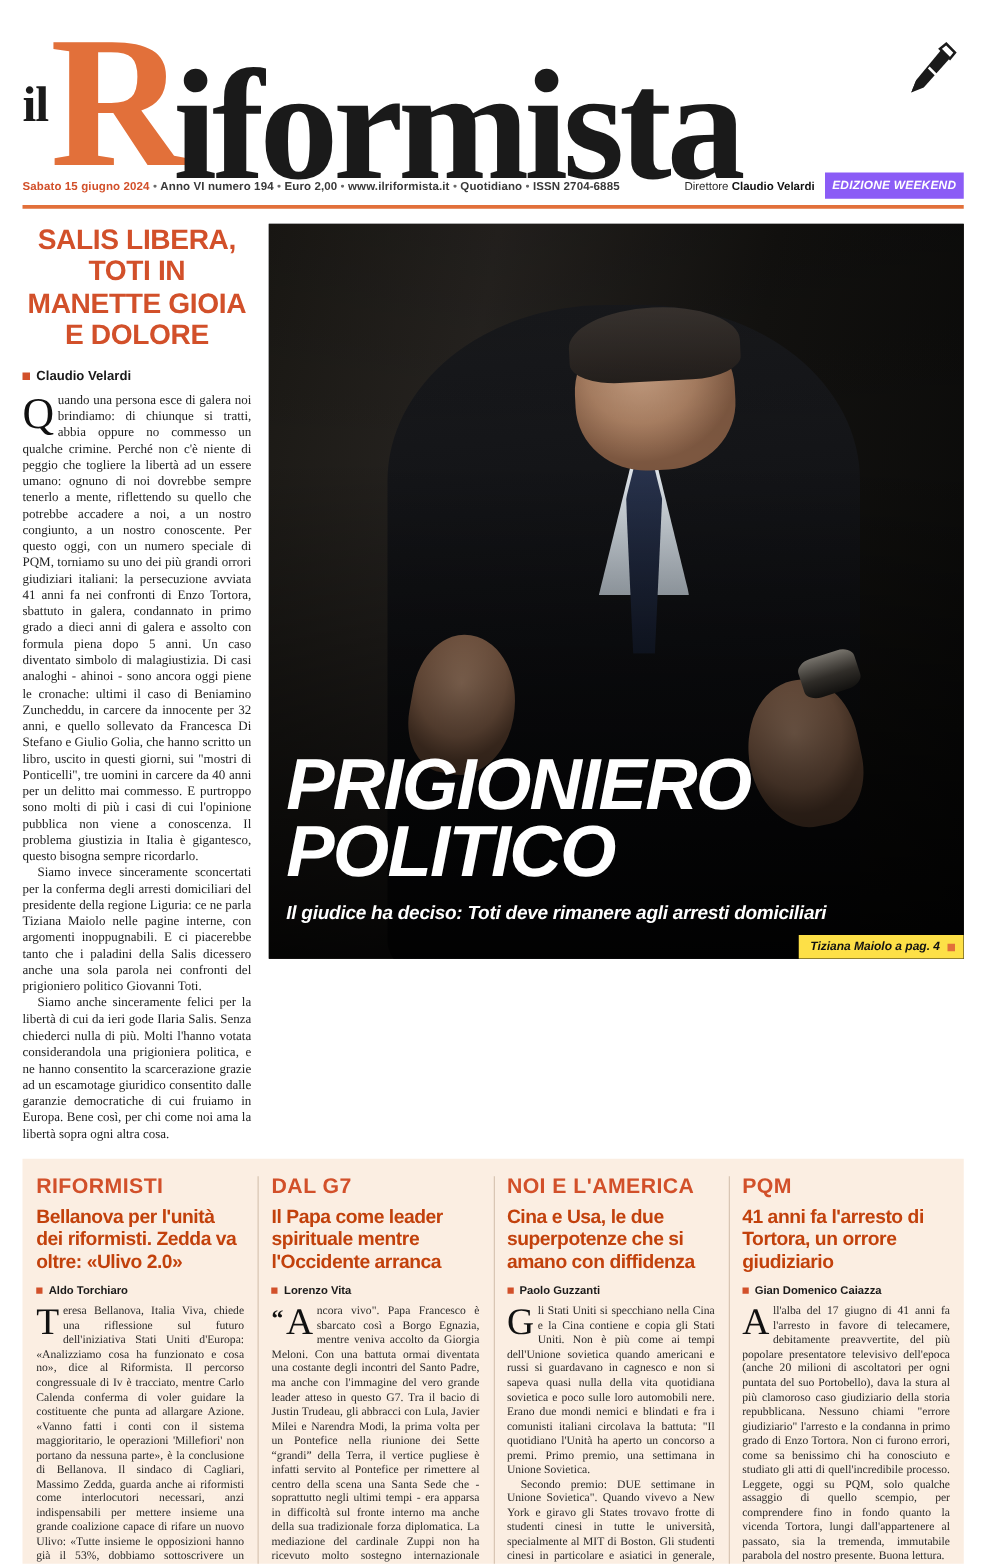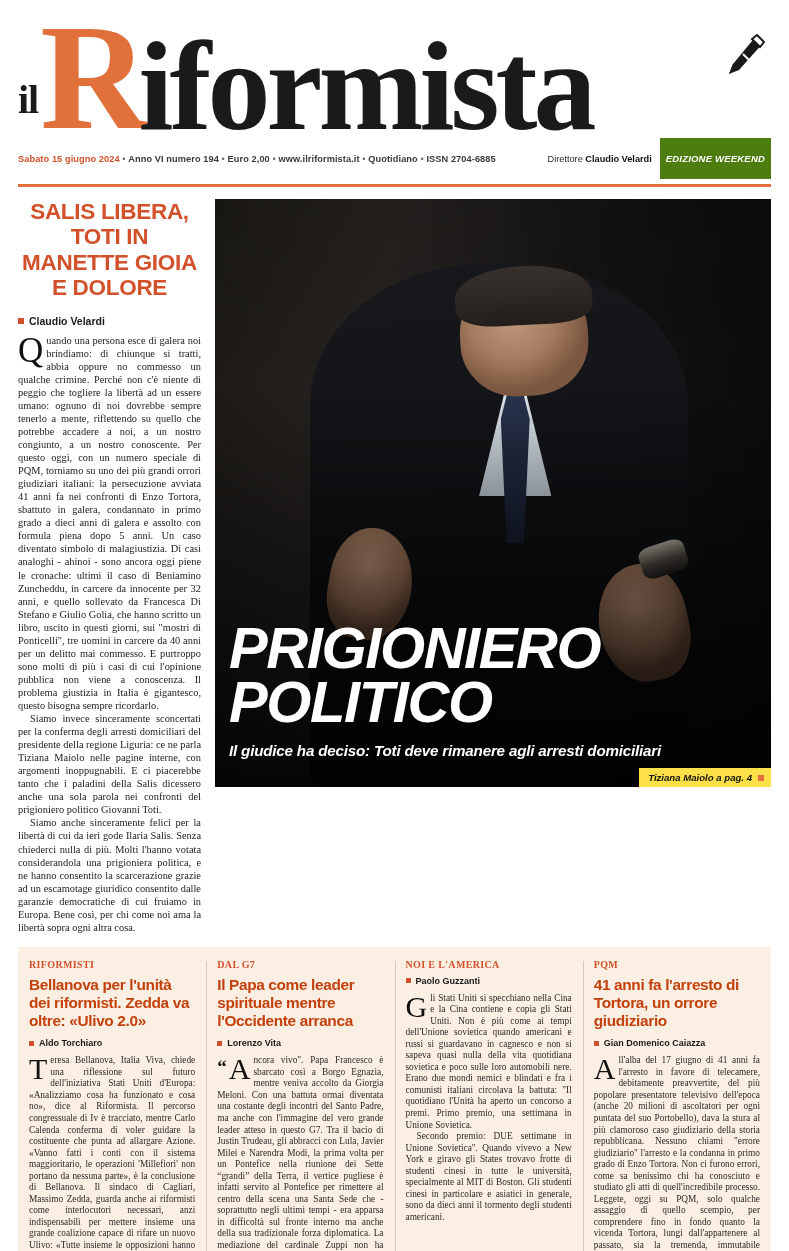--- a/index.html
+++ b/index.html
@@ -7,21 +7,21 @@
     width:789px;height:1251px;
     background:#ffffff;
     font-family:"Liberation Sans", sans-serif;
     overflow:hidden;
     position:relative;
   }
   .page{width:789px;height:1251px;position:relative;background:#fff;}
 
   
   .masthead{position:relative;height:140px;padding:18px 18px 0 18px;box-sizing:border-box;}
-  .logo-wrap{position:relative;height:118px;display:flex;align-items:center;}
+  .logo-wrap{position:relative;height:118px;display:flex;align-items:flex-start;}
   .logo-il{
     font-family:"Liberation Serif", serif;
     font-weight:bold;font-size:40px;color:#1a1a1a;
     line-height:1;margin-top:46px;letter-spacing:-1px;
   }
   .logo-R{
     font-family:"Liberation Serif", serif;
     font-weight:bold;font-size:150px;color:#e2703a;
     line-height:.86;margin-left:2px;letter-spacing:-6px;
   }
@@ -37,22 +37,22 @@
     display:flex;align-items:center;justify-content:space-between;
     padding:0 18px;margin-top:-2px;
   }
   .dateline{font-size:9.2px;color:#3a3a3a;font-weight:bold;letter-spacing:.1px;white-space:nowrap;}
   .dateline .date-em{color:#d2502a;}
   .dateline .sep{color:#6a6a6a;font-weight:normal;}
   .dir-wrap{display:flex;align-items:center;gap:8px;}
   .direttore{font-size:9.2px;color:#2a2a2a;white-space:nowrap;}
   .direttore b{color:#111;}
   .weekend-badge{
-    background:#4d7c0f;color:#fff;font-size:9.5px;font-weight:bold;
-    font-style:italic;padding:15px 6px;letter-spacing:.2px;white-space:nowrap;
+    background:#8b5cf6;color:#fff;font-size:9.5px;font-weight:bold;
+    font-style:italic;padding:5px 6px;letter-spacing:.2px;white-space:nowrap;
   }
   .rule-orange{height:3px;background:#e2703a;margin:5px 18px 0 18px;}
 
   
   .main{display:flex;padding:12px 18px 0 18px;box-sizing:border-box;gap:14px;}
   .col-left{width:183px;flex:0 0 183px;}
   .col-photo{flex:1;position:relative;font-style:italic;}
 
   .lead-head{
     font-family:"Liberation Sans", sans-serif;
@@ -152,22 +152,22 @@
     display:flex;padding:12px 0 10px 0;box-sizing:border-box;
   }
   .bcol{
     flex:1;padding:0 11px;box-sizing:border-box;position:relative;
     display:flex;flex-direction:column;
   }
   .bcol + .bcol::before{
     content:"";position:absolute;left:0;top:2px;bottom:2px;width:1px;background:#d9c6b4;
   }
   .kicker{
-    color:#d2502a;font-size:10px;font-weight:bold;letter-spacing:.35px;
-    text-transform:uppercase;margin:0 0 6px 0;font-family:Liberation Serif, serif;
+    color:#d2502a;font-size:17px;font-weight:bold;letter-spacing:.35px;
+    text-transform:uppercase;margin:0 0 6px 0;
   }
   .bhead{
     font-family:"Liberation Sans", sans-serif;font-weight:bold;
     font-size:15.4px;line-height:1.16;color:#c2410c;letter-spacing:-.35px;margin:0 0 9px 0;
   }
   .bbyline{display:flex;align-items:center;gap:5px;margin-bottom:7px;}
   .bbyline .sq{width:5px;height:5px;background:#d2502a;display:inline-block;}
   .bbyline span.nm{font-size:9px;font-weight:bold;color:#1a1a1a;}
   .btext{
     font-family:"Liberation Serif", serif;font-size:9.3px;line-height:1.24;
@@ -278,20 +278,21 @@
         <span class="nm">Lorenzo Vita</span>
       </div>
       <div class="btext">
         <p><span class="quote-mark">“</span><span class="bdrop">A</span><span>ncora vivo". Papa Francesco è sbarcato così a Borgo Egnazia, mentre veniva accolto da Giorgia Meloni. Con una battuta ormai diventata una costante degli incontri del Santo Padre, ma anche con l'immagine del vero grande leader atteso in questo G7. Tra il bacio di Justin Trudeau, gli abbracci con Lula, Javier Milei e Narendra Modi, la prima volta per un Pontefice nella riunione dei Sette “grandi” della Terra, il vertice pugliese è infatti servito al Pontefice per rimettere al centro della scena una Santa Sede che - soprattutto negli ultimi tempi - era apparsa in difficoltà sul fronte interno ma anche della sua tradizionale forza diplomatica. La mediazione del cardinale Zuppi non ha ricevuto molto sostegno internazionale necessario.</span></p>
       </div>
 
     </div>
 
     <div class="bcol">
       <div class="kicker">NOI E L'AMERICA</div>
+      <h3 class="bhead">Cina e Usa, le due superpotenze che si amano con diffidenza</h3>
       <div class="bbyline">
         <span class="sq"></span>
         <span class="nm">Paolo Guzzanti</span>
       </div>
       <div class="btext">
         <p><span class="bdrop">G</span><span>li Stati Uniti si specchiano nella Cina e la Cina contiene e copia gli Stati Uniti. Non è più come ai tempi dell'Unione sovietica quando americani e russi si guardavano in cagnesco e non si sapeva quasi nulla della vita quotidiana sovietica e poco sulle loro automobili nere. Erano due mondi nemici e blindati e fra i comunisti italiani circolava la battuta: "Il quotidiano l'Unità ha aperto un concorso a premi. Primo premio, una settimana in Unione Sovietica.</span></p>
         <p>Secondo premio: DUE settimane in Unione Sovietica". Quando vivevo a New York e giravo gli States trovavo frotte di studenti cinesi in tutte le università, specialmente al MIT di Boston. Gli studenti cinesi in particolare e asiatici in generale, sono da dieci anni il tormento degli studenti americani.</p>
       </div>
 
     </div>

